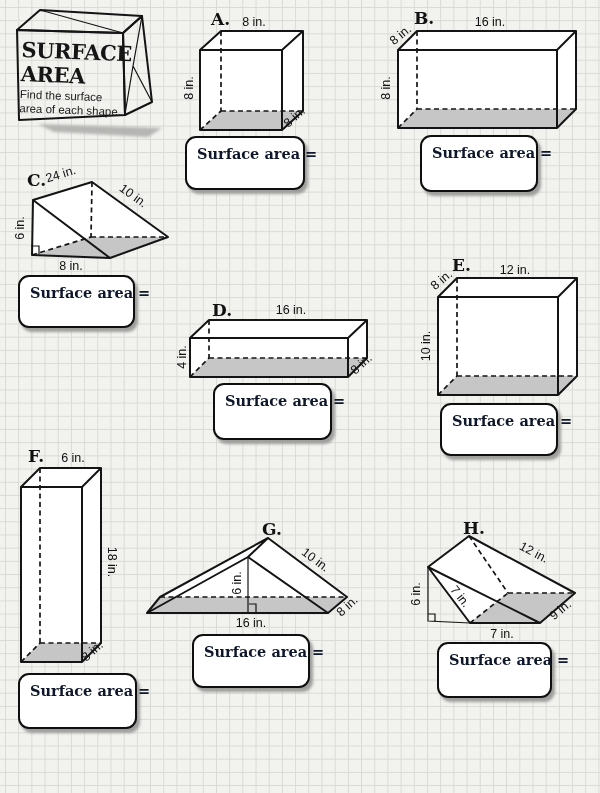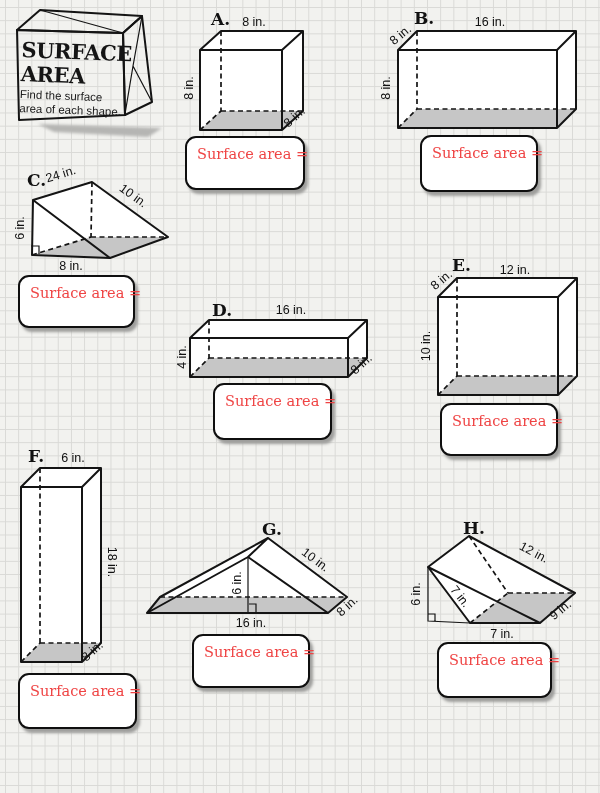--- a/index.html
+++ b/index.html
@@ -23,22 +23,22 @@
   .t-dim{font-family:"Liberation Sans",sans-serif;font-size:12.5px;fill:#111;}
   .t-letter{font-family:"DejaVu Serif",serif;font-weight:bold;font-size:17px;fill:#111;}
   .t-big{font-family:"DejaVu Serif",serif;font-weight:bold;font-size:21px;letter-spacing:-0.5px;fill:#151515;}
   .t-sub{font-family:"Liberation Sans",sans-serif;font-size:11.5px;fill:#1a1a1a;}
   .answer-box{
     position:absolute;background:#ffffff;border:2px solid #0f0f0f;
     border-radius:11px;box-shadow:3px 4px 3px #9e9e9c;
     padding:7px 10px;box-sizing:border-box;z-index:5;
   }
   .answer-box span{
-    font-family:"DejaVu Serif",serif;font-weight:400;font-size:14.5px;
-    color:#ef4444;white-space:nowrap;
+    font-family:"DejaVu Serif",serif;font-weight:700;font-size:14.5px;
+    color:#0f172a;white-space:nowrap;
   }
 </style>
 </head>
 <body>
 
 <div id="page">
 
   <svg width="600" height="793" viewBox="0 0 600 793">
     <defs>
       <filter id="soft" x="-30%" y="-60%" width="160%" height="240%">

